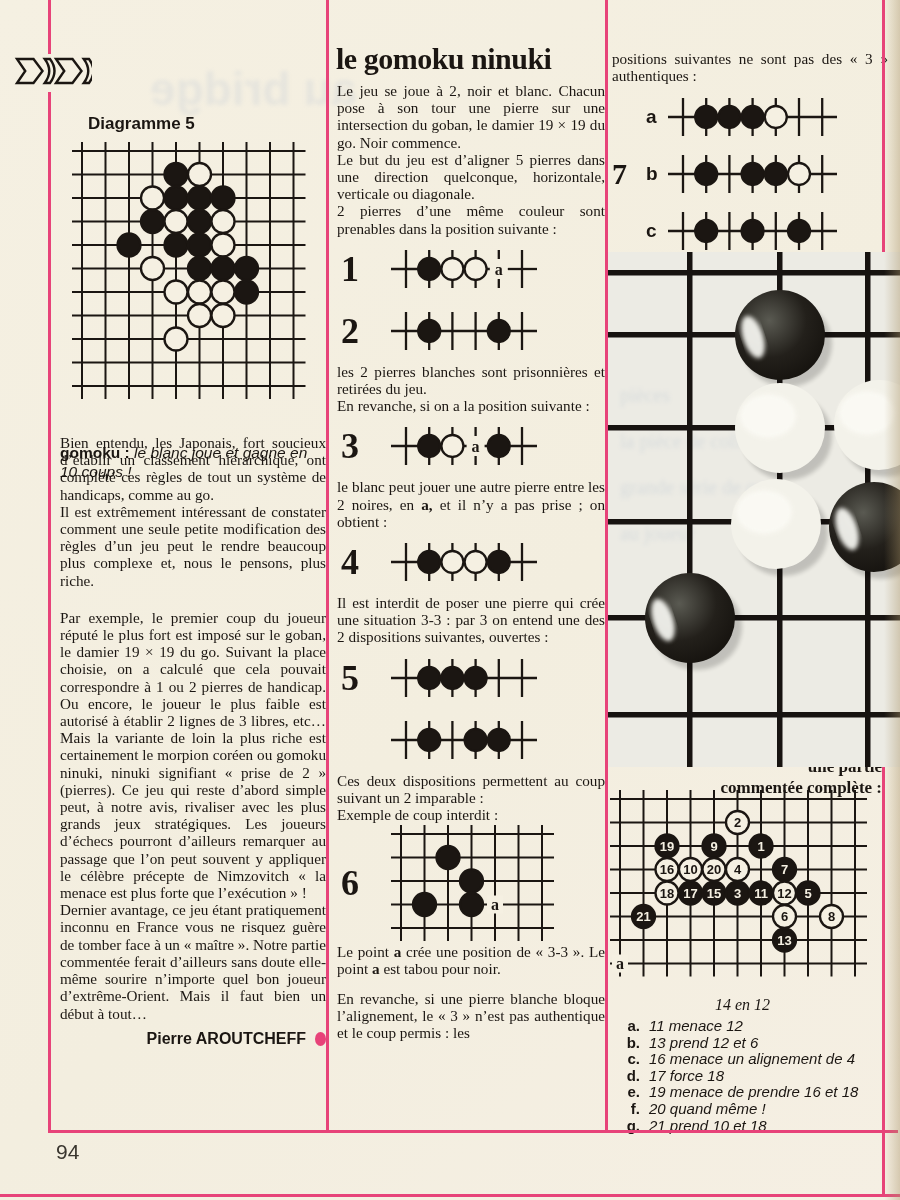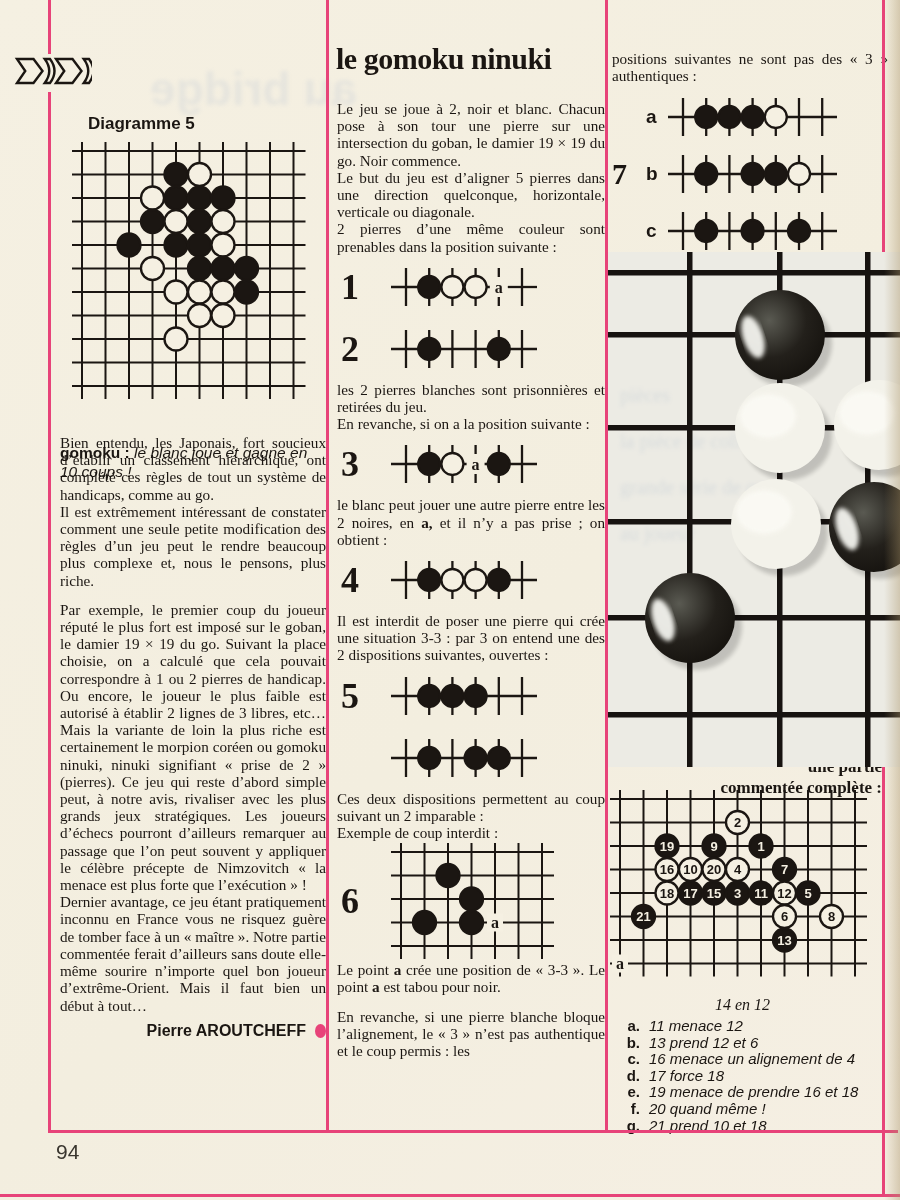--- a/index.html
+++ b/index.html
@@ -15,21 +15,21 @@
   
   .ghost{position:absolute;color:#9fb0cc;opacity:.17;filter:blur(2px);
          font-family:"Liberation Sans",sans-serif;font-weight:bold;transform:scaleX(-1);z-index:0;}
   
   #diag-label{font-family:"Liberation Sans",sans-serif;font-weight:bold;font-size:17px;}
   #caption{width:266px;font-family:"Liberation Sans",sans-serif;font-size:15.5px;line-height:19px;}
   #caption .cb{font-weight:bold;}
   #caption .ci{font-style:italic;}
   .coltext{width:266px;font-size:15.2px;line-height:17.2px;text-align:justify;}
   .coltext p{margin:0;}
-  #leftcol p.sp{margin-top:12px;}
+  #leftcol p.sp{margin-top:20px;}
   #byline{text-align:right;font-family:"Liberation Sans",sans-serif;font-weight:bold;
           font-size:16px;margin-top:8px;}
   #byline .dot{display:inline-block;width:11px;height:14px;border-radius:50%;
           background:#e74379;vertical-align:-2px;margin-left:9px;}
   #pagenum{font-family:"Liberation Sans",sans-serif;font-size:21px;color:#3a362f;}
   
   #mtitle{width:272px;font-size:30px;font-weight:bold;letter-spacing:-.5px;}
   #midcol p{margin:0;}
   .drow{display:flex;align-items:center;margin:2px 0;}
   .dnum{width:50px;font-weight:bold;font-size:36px;padding-left:4px;line-height:1;}
@@ -139,21 +139,21 @@
     <p>Dernier avantage, ce jeu étant pratiquement inconnu en France vous ne risquez guère de tomber face à un « maître ». Notre partie commentée ferait d’ailleurs sans doute elle-même sourire n’importe quel bon joueur d’extrême-Orient. Mais il faut bien un début à tout…</p>
     <div id="byline">
       <span>Pierre AROUTCHEFF</span><span class="dot"></span>
     </div>
   </div>
 
   <div class="abs" id="pagenum" style="left:56px;top:1140px;">94</div>
 
   <div class="abs" id="mtitle" style="left:336px;top:42px;">le gomoku ninuki</div>
 
-  <div class="abs coltext" id="midcol" style="left:337px;top:100px;width:268px;">
+  <div class="abs coltext" id="midcol" style="left:337px;top:82px;width:268px;">
     <p>Le jeu se joue à 2, noir et blanc. Chacun pose à son tour une pierre sur une intersection du goban, le damier 19 × 19 du go. Noir commence.</p>
     <p>Le but du jeu est d’aligner 5 pierres dans une direction quelconque, horizontale, verticale ou diagonale.</p>
     <p>2 pierres d’une même couleur sont prenables dans la position suivante :</p>
 
     <div class="drow">
       <div class="dnum">1</div>
       <svg width="146" height="60">
           <line x1="0" y1="30" x2="98.8" y2="30" stroke="#1b1612" stroke-width="2.3"></line>
           <line x1="116.8" y1="30" x2="146" y2="30" stroke="#1b1612" stroke-width="2.3"></line>
           <line x1="15" y1="11" x2="15" y2="49" stroke="#1b1612" stroke-width="2.3"></line>

